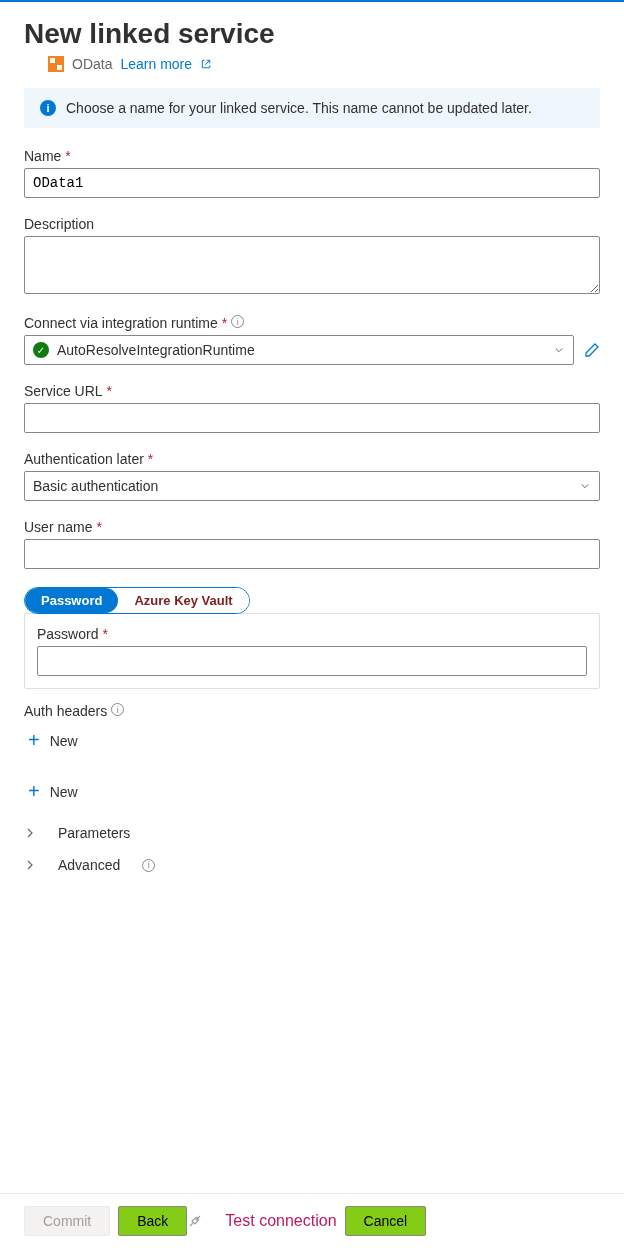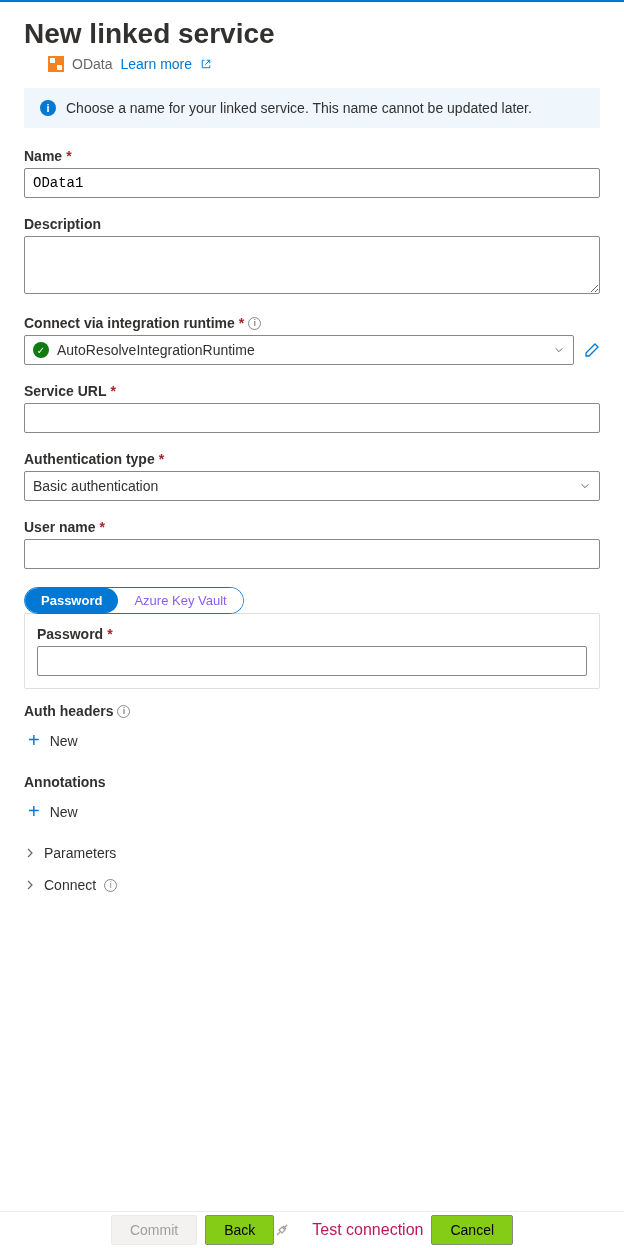--- a/index.html
+++ b/index.html
@@ -10,41 +10,41 @@
   .subtitle { display: flex; align-items: center; gap: 8px; margin-bottom: 16px; margin-left: 24px; }
   .odata-icon { width: 16px; height: 16px; display: inline-block; background: #f58220; position: relative; }
   .odata-icon::before { content: ""; position: absolute; left: 2px; top: 2px; width: 5px; height: 5px; background: #fff; }
   .odata-icon::after { content: ""; position: absolute; left: 9px; top: 9px; width: 5px; height: 5px; background: #fff; }
   .subtitle-text { color: #666; }
   .learn-link { color: #0078d4; text-decoration: none; display: inline-flex; align-items: center; gap: 8px; }
   .ext-icon { width: 12px; height: 12px; }
   .info-bar { background: #eff6fc; border-radius: 2px; padding: 12px 16px; display: flex; align-items: center; gap: 10px; margin-bottom: 20px; }
   .info-icon { width: 16px; height: 16px; border-radius: 50%; background: #0078d4; color: #fff; display: flex; align-items: center; justify-content: center; font-size: 11px; font-weight: bold; flex-shrink: 0; }
   .field { margin-bottom: 18px; }
-  .label { font-size: 14px; color: #323130; margin-bottom: 4px; display: flex; align-items: center; gap: 4px; font-weight: bold; }
+  .label { font-size: 14px; color: #323130; margin-bottom: 4px; display: flex; align-items: flex-start; gap: 4px; }
   .req { color: #a4262c; }
   .info-small { width: 13px; height: 13px; border: 1px solid #888; border-radius: 50%; display: inline-flex; align-items: center; justify-content: center; font-size: 9px; color: #888; }
   .input, .select, .textarea { width: 100%; border: 1px solid #8a8886; border-radius: 2px; padding: 6px 8px; font-size: 14px; font-family: Liberation Mono, monospace; }
   .textarea { height: 58px; resize: both; }
   .select-wrap { position: relative; }
   .select-display { width: 100%; border: 1px solid #8a8886; border-radius: 2px; padding: 6px 32px 6px 8px; display: flex; align-items: center; gap: 8px; cursor: pointer; }
   .chevron { position: absolute; right: 10px; top: 50%; transform: translateY(-50%); width: 10px; height: 10px; }
   .check-icon { width: 16px; height: 16px; border-radius: 50%; background: #107c10; display: flex; align-items: center; justify-content: center; color: #fff; font-size: 10px; }
   .runtime-row { display: flex; align-items: center; gap: 10px; }
   .runtime-row .select-wrap { flex: 1; }
   .edit-icon { color: #0078d4; cursor: pointer; width: 16px; height: 16px; }
   .segment { display: inline-flex; border: 1px solid #0078d4; border-radius: 14px; overflow: hidden; margin-bottom: 0; }
-  .segment-btn { padding: 5px 16px; font-size: 13px; cursor: pointer; background: #fff; color: #8b5cf6; border: none; }
+  .segment-btn { padding: 5px 16px; font-size: 13px; cursor: pointer; background: #fff; color: #7f1d1d; border: none; font-weight: bold; }
   .segment-btn.active { background: #0078d4; color: #fff; font-weight: 600; border-radius: 14px; }
   .password-box { border: 1px solid #e1dfdd; border-radius: 2px; padding: 12px; margin-top: -1px; }
   .add-new { display: flex; align-items: center; gap: 10px; color: #323130; cursor: pointer; padding: 6px 4px; }
   .plus { color: #0078d4; font-size: 20px; font-weight: 300; }
-  .section-row { display: flex; align-items: center; gap: 8px; cursor: pointer; padding: 4px 0; }
+  .section-row { display: flex; align-items: center; gap: 22px; cursor: pointer; padding: 4px 0; }
   .section-row .ch { width: 12px; height: 12px; }
-  .footer { position: absolute; bottom: 0; left: 0; right: 0; border-top: 1px solid #edebe9; padding: 3px 24px; display: flex; align-items: center; justify-content: center; background: #fff; }
+  .footer { position: absolute; bottom: 0; left: 0; right: 0; border-top: 1px solid #edebe9; padding: 12px 24px; display: flex; align-items: center; justify-content: flex-start; background: #fff; }
   .footer-left, .footer-right { display: flex; gap: 8px; }
   .btn { padding: 6px 18px; border: 1px solid #8a8886; border-radius: 2px; background: #84cc16; cursor: pointer; font-size: 14px; }
   .btn.disabled { color: #a19f9d; border-color: #edebe9; background: #f3f2f1; cursor: default; }
   .test-conn { display: flex; align-items: center; gap: 22px; color: #be185d; font-size: 16px; }
   .plug-icon { width: 16px; height: 16px; }
 </style>
 </head>
 <body>
 
 <div class="topbar"></div>
@@ -105,21 +105,21 @@
   <div class="field">
     <div class="label">
       <span>Service URL</span>
         <span class="req">*</span>
     </div>
     <input class="input" value="" style="">
   </div>
 
   <div class="field">
     <div class="label">
-      <span>Authentication type</span>
+      <span>Authentication later</span>
         <span class="req">*</span>
     </div>
     <div class="select-wrap">
       <div class="select-display">
         <span>Basic authentication</span>
         <svg class="chevron" viewBox="0 0 12 12">
             <path fill="none" stroke="#666" stroke-width="1.2" d="M2 4l4 4 4-4"></path>
           </svg>
       </div>
     </div>
@@ -151,42 +151,41 @@
     <span>Auth headers</span>
     <span class="info-small">i</span>
   </div>
   <div class="add-new">
     <span class="plus">+</span>
     <span>New</span>
   </div>
 
   <div style="height:16px"></div>
 
-  <div class="label">Annotations</div>
   <div class="add-new">
     <span class="plus">+</span>
     <span>New</span>
   </div>
 
   <div style="height:12px"></div>
 
   <div class="section-row">
     <svg class="ch" viewBox="0 0 12 12">
         <path fill="none" stroke="#666" stroke-width="1.2" d="M4 2l4 4-4 4"></path>
       </svg>
     <span>Parameters</span>
   </div>
 
   <div style="height:8px"></div>
 
   <div class="section-row">
     <svg class="ch" viewBox="0 0 12 12">
         <path fill="none" stroke="#666" stroke-width="1.2" d="M4 2l4 4-4 4"></path>
       </svg>
-    <span>Connect</span>
+    <span>Advanced</span>
     <span class="info-small">i</span>
   </div>
 </div>
 
 <div class="footer">
   <div class="footer-left">
     <button class="btn disabled">Commit</button>
     <button class="btn">Back</button>
   </div>
   <div class="footer-right" style="align-items:center;">

